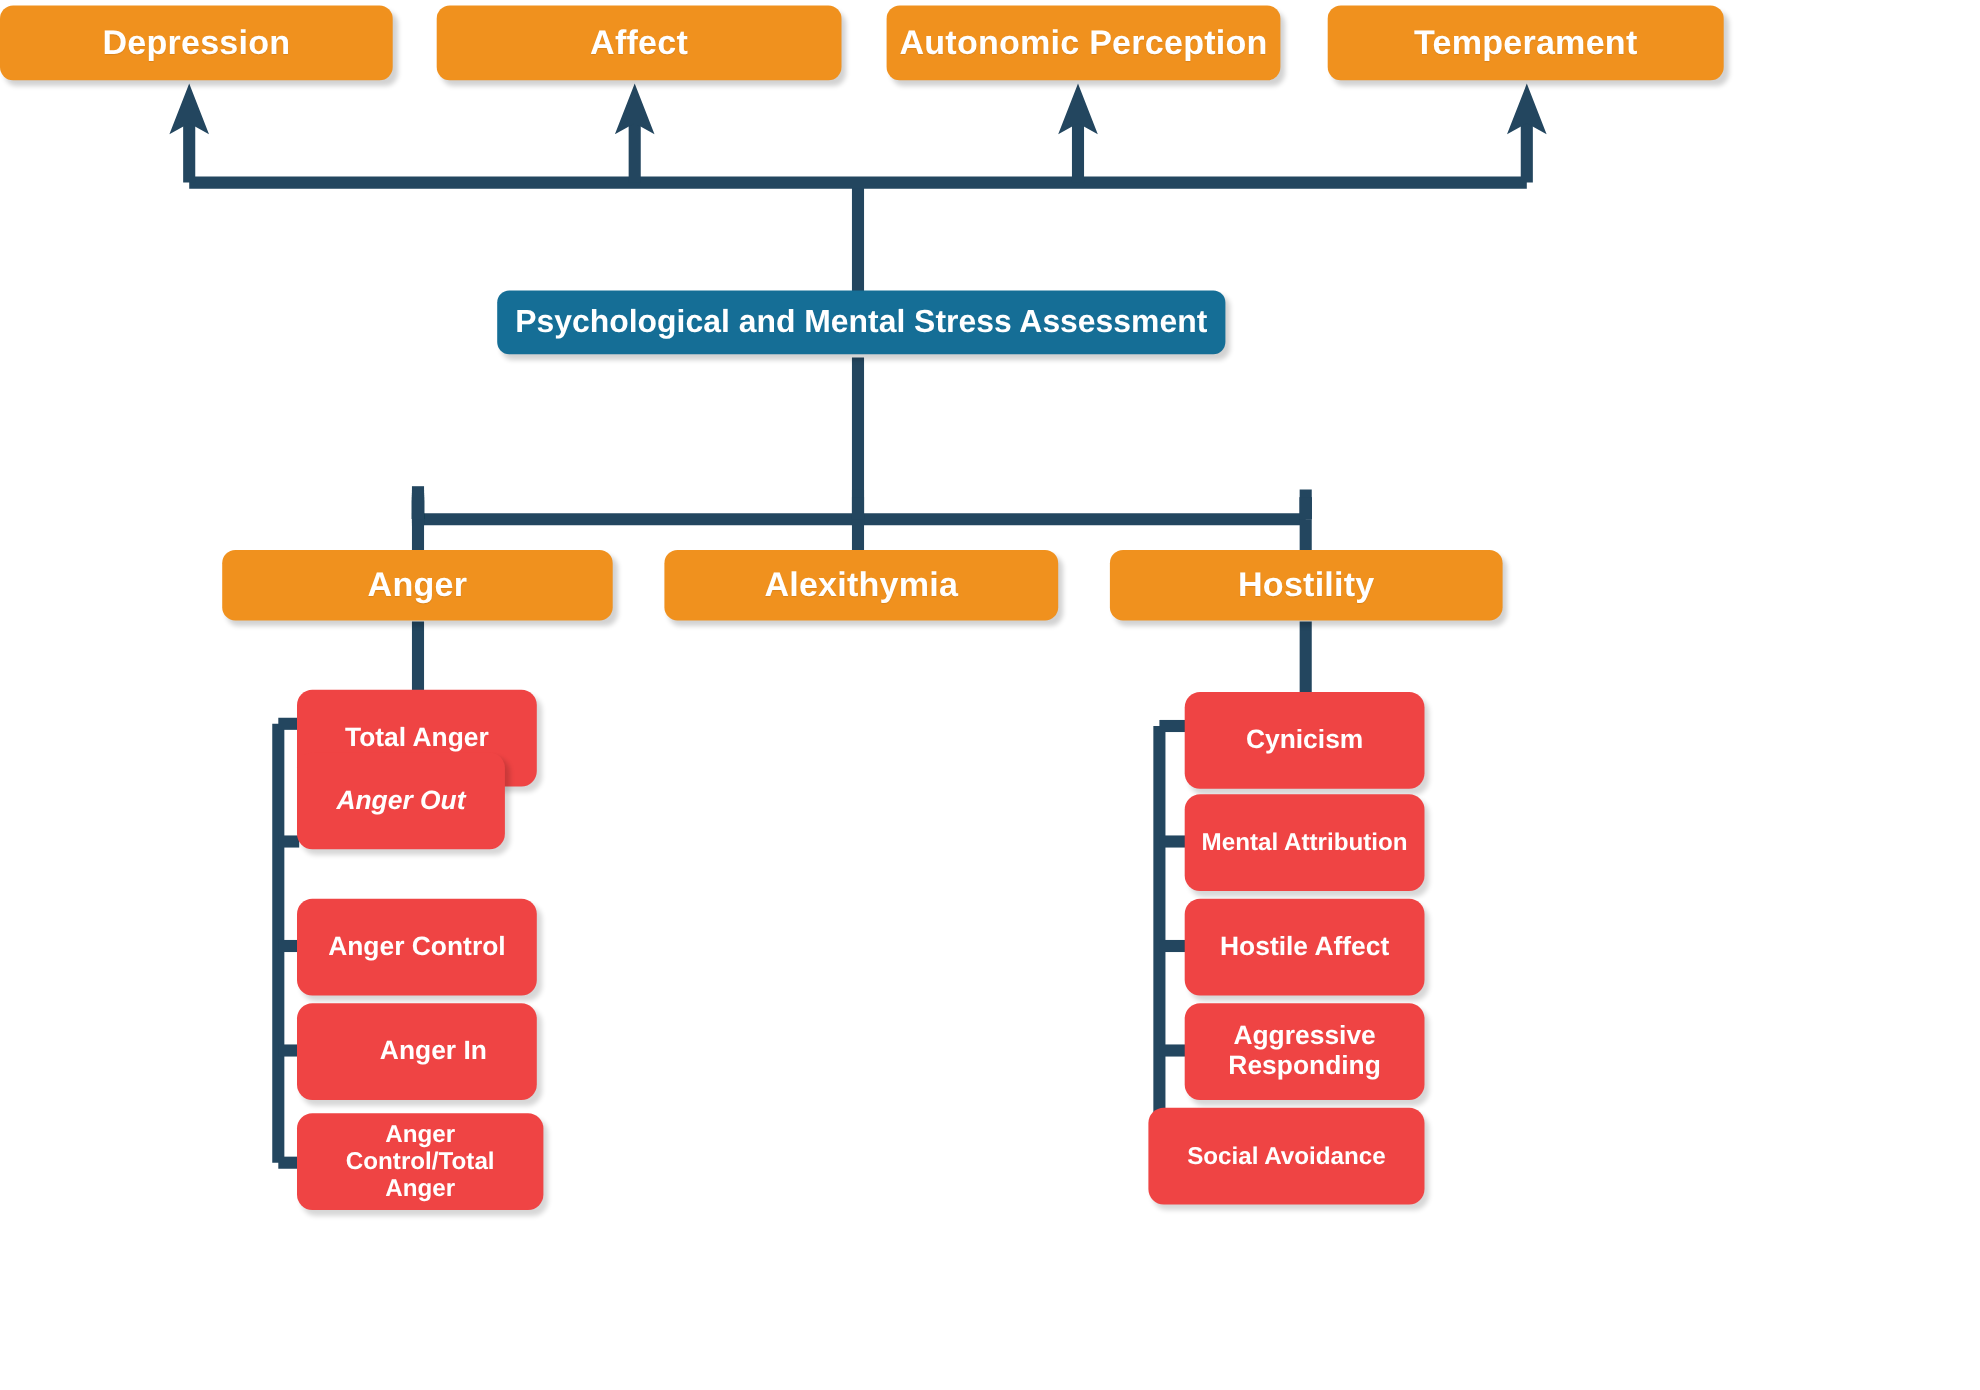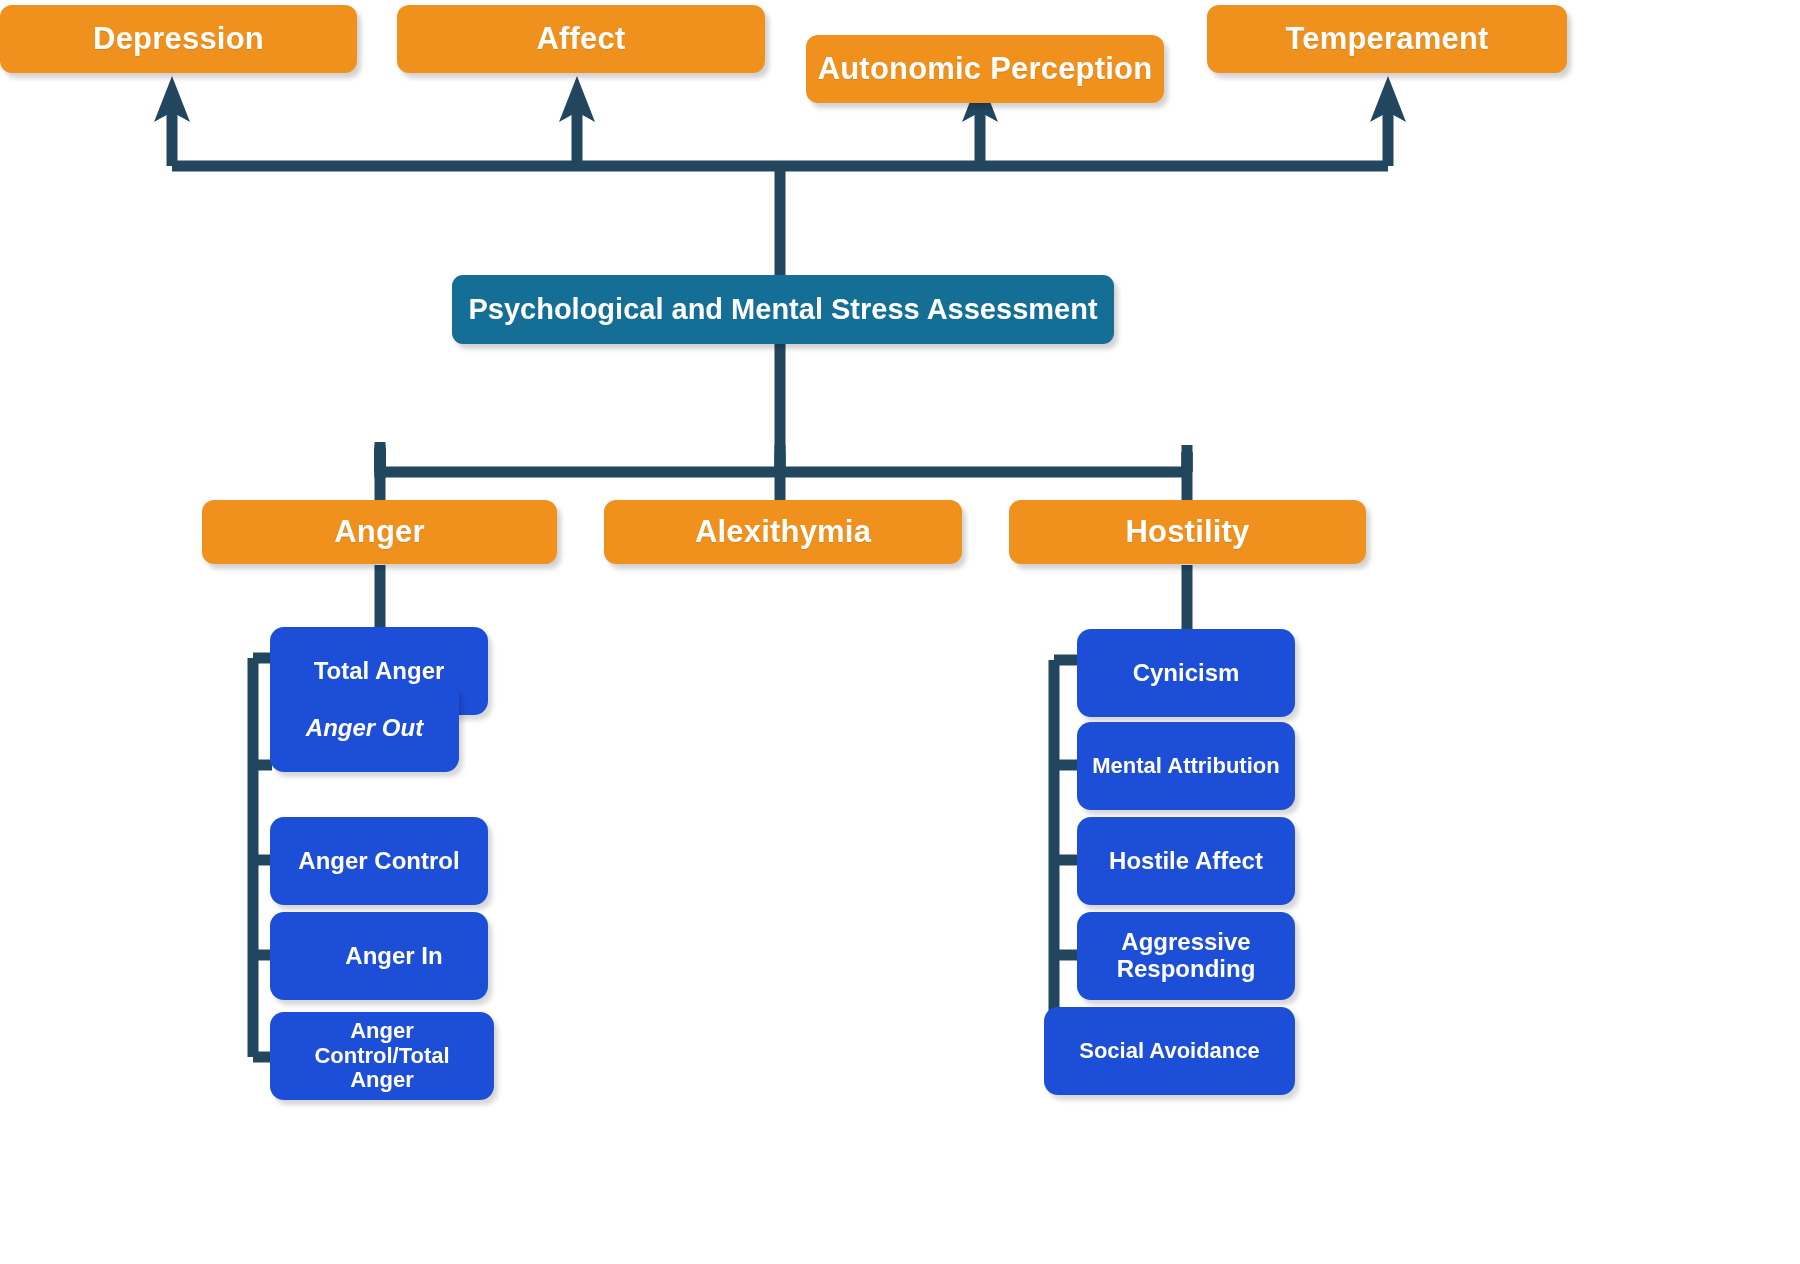--- a/index.html
+++ b/index.html
@@ -46,21 +46,21 @@
     letter-spacing: 0.2px;
     text-shadow: 0px 1px 1px rgba(0,0,0,0.10);
   }
   .node.blue {
     background: #156E96;
     font-weight: bold;
     font-size: 29px;
     border-radius: 11px;
   }
   .node.gray {
-    background: #1d4ed8;
+    background: #ef4444;
     font-weight: bold;
     font-size: 24px;
     border-radius: 14px;
     box-shadow: 4px 5px 5px rgba(0,0,0,0.16);
   }
   .node.gray.small {
     font-size: 22px;
   }
 </style>
 </head>
@@ -167,28 +167,28 @@
       <path d="M 1054 1052 L 1078 1052"></path>
     </g>
   </svg>
 
   <div class="node orange" style="left:0px; top:5px; width:357px; height:68px;">
     <span>Depression</span>
   </div>
   <div class="node orange" style="left:397px; top:5px; width:368px; height:68px;">
     <span>Affect</span>
   </div>
-  <div class="node orange" style="left:806px; top:5px; width:358px; height:68px;margin-top:30px;">
+  <div class="node orange" style="left:806px; top:5px; width:358px; height:68px;">
     <span>Autonomic Perception</span>
   </div>
   <div class="node orange" style="left:1207px; top:5px; width:360px; height:68px;">
     <span>Temperament</span>
   </div>
 
-  <div class="node blue" style="left:452px; top:275px; width:662px; height:69px;">
+  <div class="node blue" style="left:452px; top:264px; width:662px; height:58px;">
     <span>Psychological and Mental Stress Assessment</span>
   </div>
 
   <div class="node orange" style="left:202px; top:500px; width:355px; height:64px;">
     <span>Anger</span>
   </div>
   <div class="node orange" style="left:604px; top:500px; width:358px; height:64px;">
     <span>Alexithymia</span>
   </div>
   <div class="node orange" style="left:1009px; top:500px; width:357px; height:64px;">

